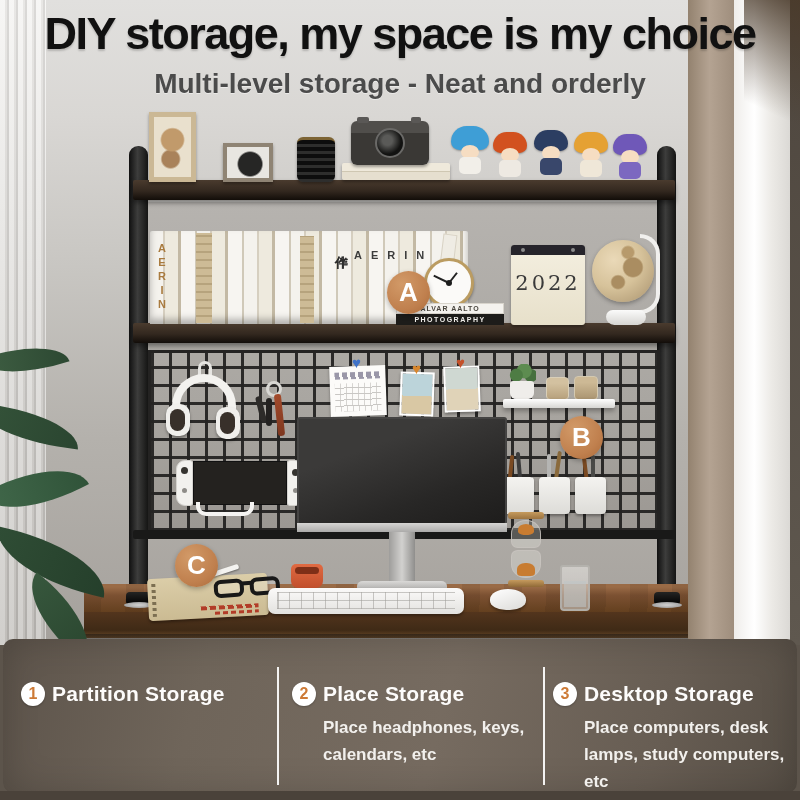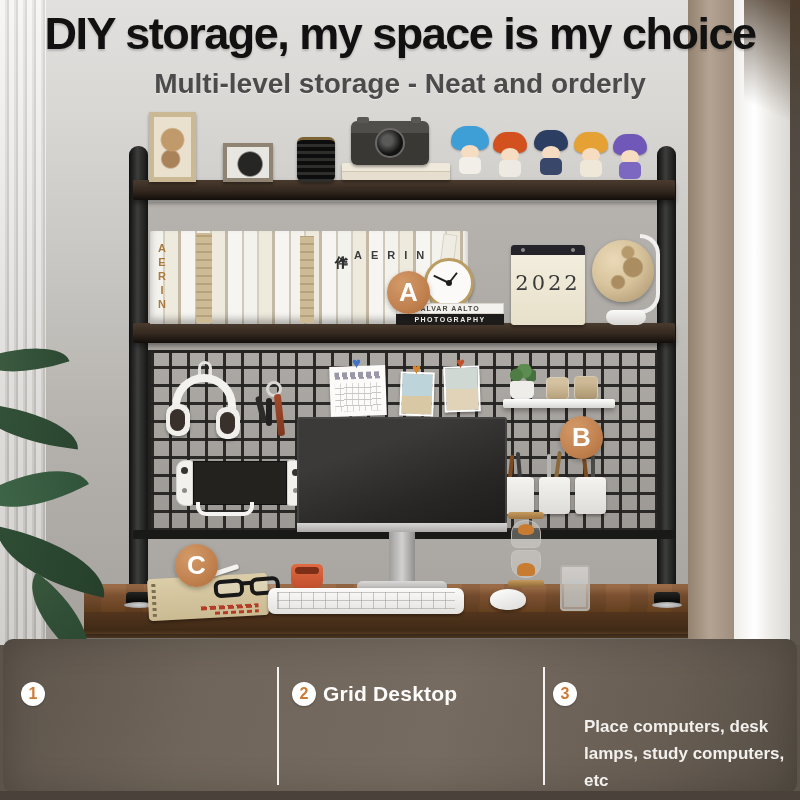--- a/index.html
+++ b/index.html
@@ -295,24 +295,27 @@
     <div class="badge" style="left:560px;top:416px;">B</div>
     <div class="badge" style="left:175px;top:544px;">C</div>
   </div>
 
   <div id="features"></div>
   <div class="fdiv" style="left:277px;"></div>
   <div class="fdiv" style="left:543px;"></div>
 
   <div class="feature" style="left:11px;width:256px;">
     <div class="fnum">1</div>
+    <div class="ftitle">Partition Storage</div>
   </div>
   <div class="feature" style="left:282px;width:245px;">
     <div class="fnum">2</div>
-    <div class="ftitle">Grid Desktop</div>
+    <div class="ftitle">Place Storage</div>
+    <div class="fdesc">Place headphones, keys, calendars, etc</div>
   </div>
   <div class="feature" style="left:543px;width:248px;">
     <div class="fnum">3</div>
+    <div class="ftitle">Desktop Storage</div>
     <div class="fdesc">Place computers, desk lamps, study computers, etc</div>
   </div>
 
   <div id="bottom-strip"></div>
 </div>
 
 </body></html>

